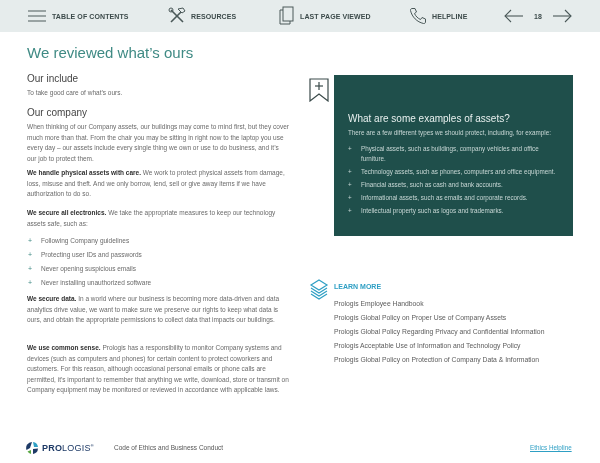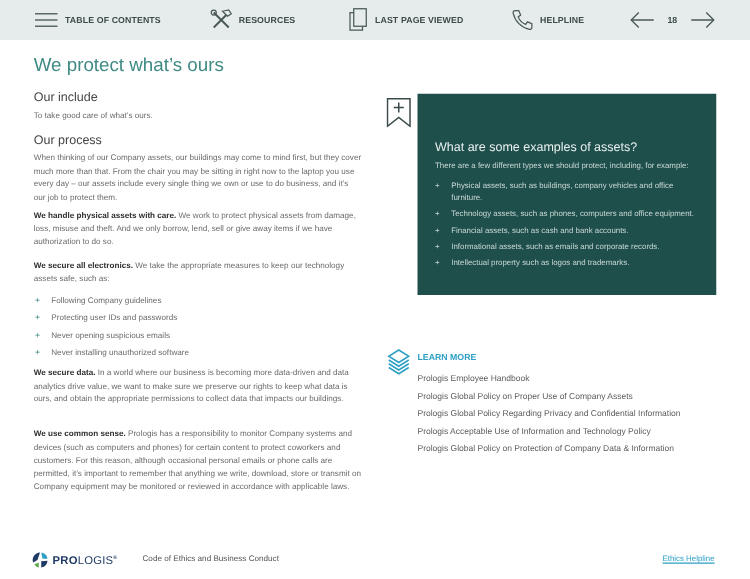--- a/index.html
+++ b/index.html
@@ -93,26 +93,26 @@
       <polyline points="7,1 1,7 7,13" fill="none" stroke="#4a5858" stroke-width="1.1"></polyline>
     </svg>
     <span class="num">18</span>
     <svg class="ico" width="20" height="14" viewBox="0 0 20 14">
       <line x1="1" y1="7" x2="19" y2="7" stroke="#4a5858" stroke-width="1.1"></line>
       <polyline points="13,1 19,7 13,13" fill="none" stroke="#4a5858" stroke-width="1.1"></polyline>
     </svg>
   </div>
 </div>
 
-<h1 class="page-title">We protect what’s ours</h1>
+<h1 class="page-title">We reviewed what’s ours</h1>
 
 <div class="h2" style="top:73px;">Our include</div>
 <div class="p" style="top:88px;">To take good care of what’s ours.</div>
 
-<div class="h2" style="top:107px;">Our process</div>
+<div class="h2" style="top:107px;">Our company</div>
 <div class="p" style="top:122px;">When thinking of our Company assets, our buildings may come to mind first, but they cover much more than that. From the chair you may be sitting in right now to the laptop you use every day – our assets include every single thing we own or use to do business, and it’s our job to protect them.</div>
 
 <div class="p" style="top:168px;"><b>We handle physical assets with care.</b><span> We work to protect physical assets from damage, loss, misuse and theft. And we only borrow, lend, sell or give away items if we have authorization to do so.</span></div>
 
 <div class="p" style="top:208px;"><b>We secure all electronics.</b><span> We take the appropriate measures to keep our technology assets safe, such as:</span></div>
 
 <ul class="blist" style="top:235px;">
   <li>Following Company guidelines</li>
   <li>Protecting user IDs and passwords</li>
   <li>Never opening suspicious emails</li>

